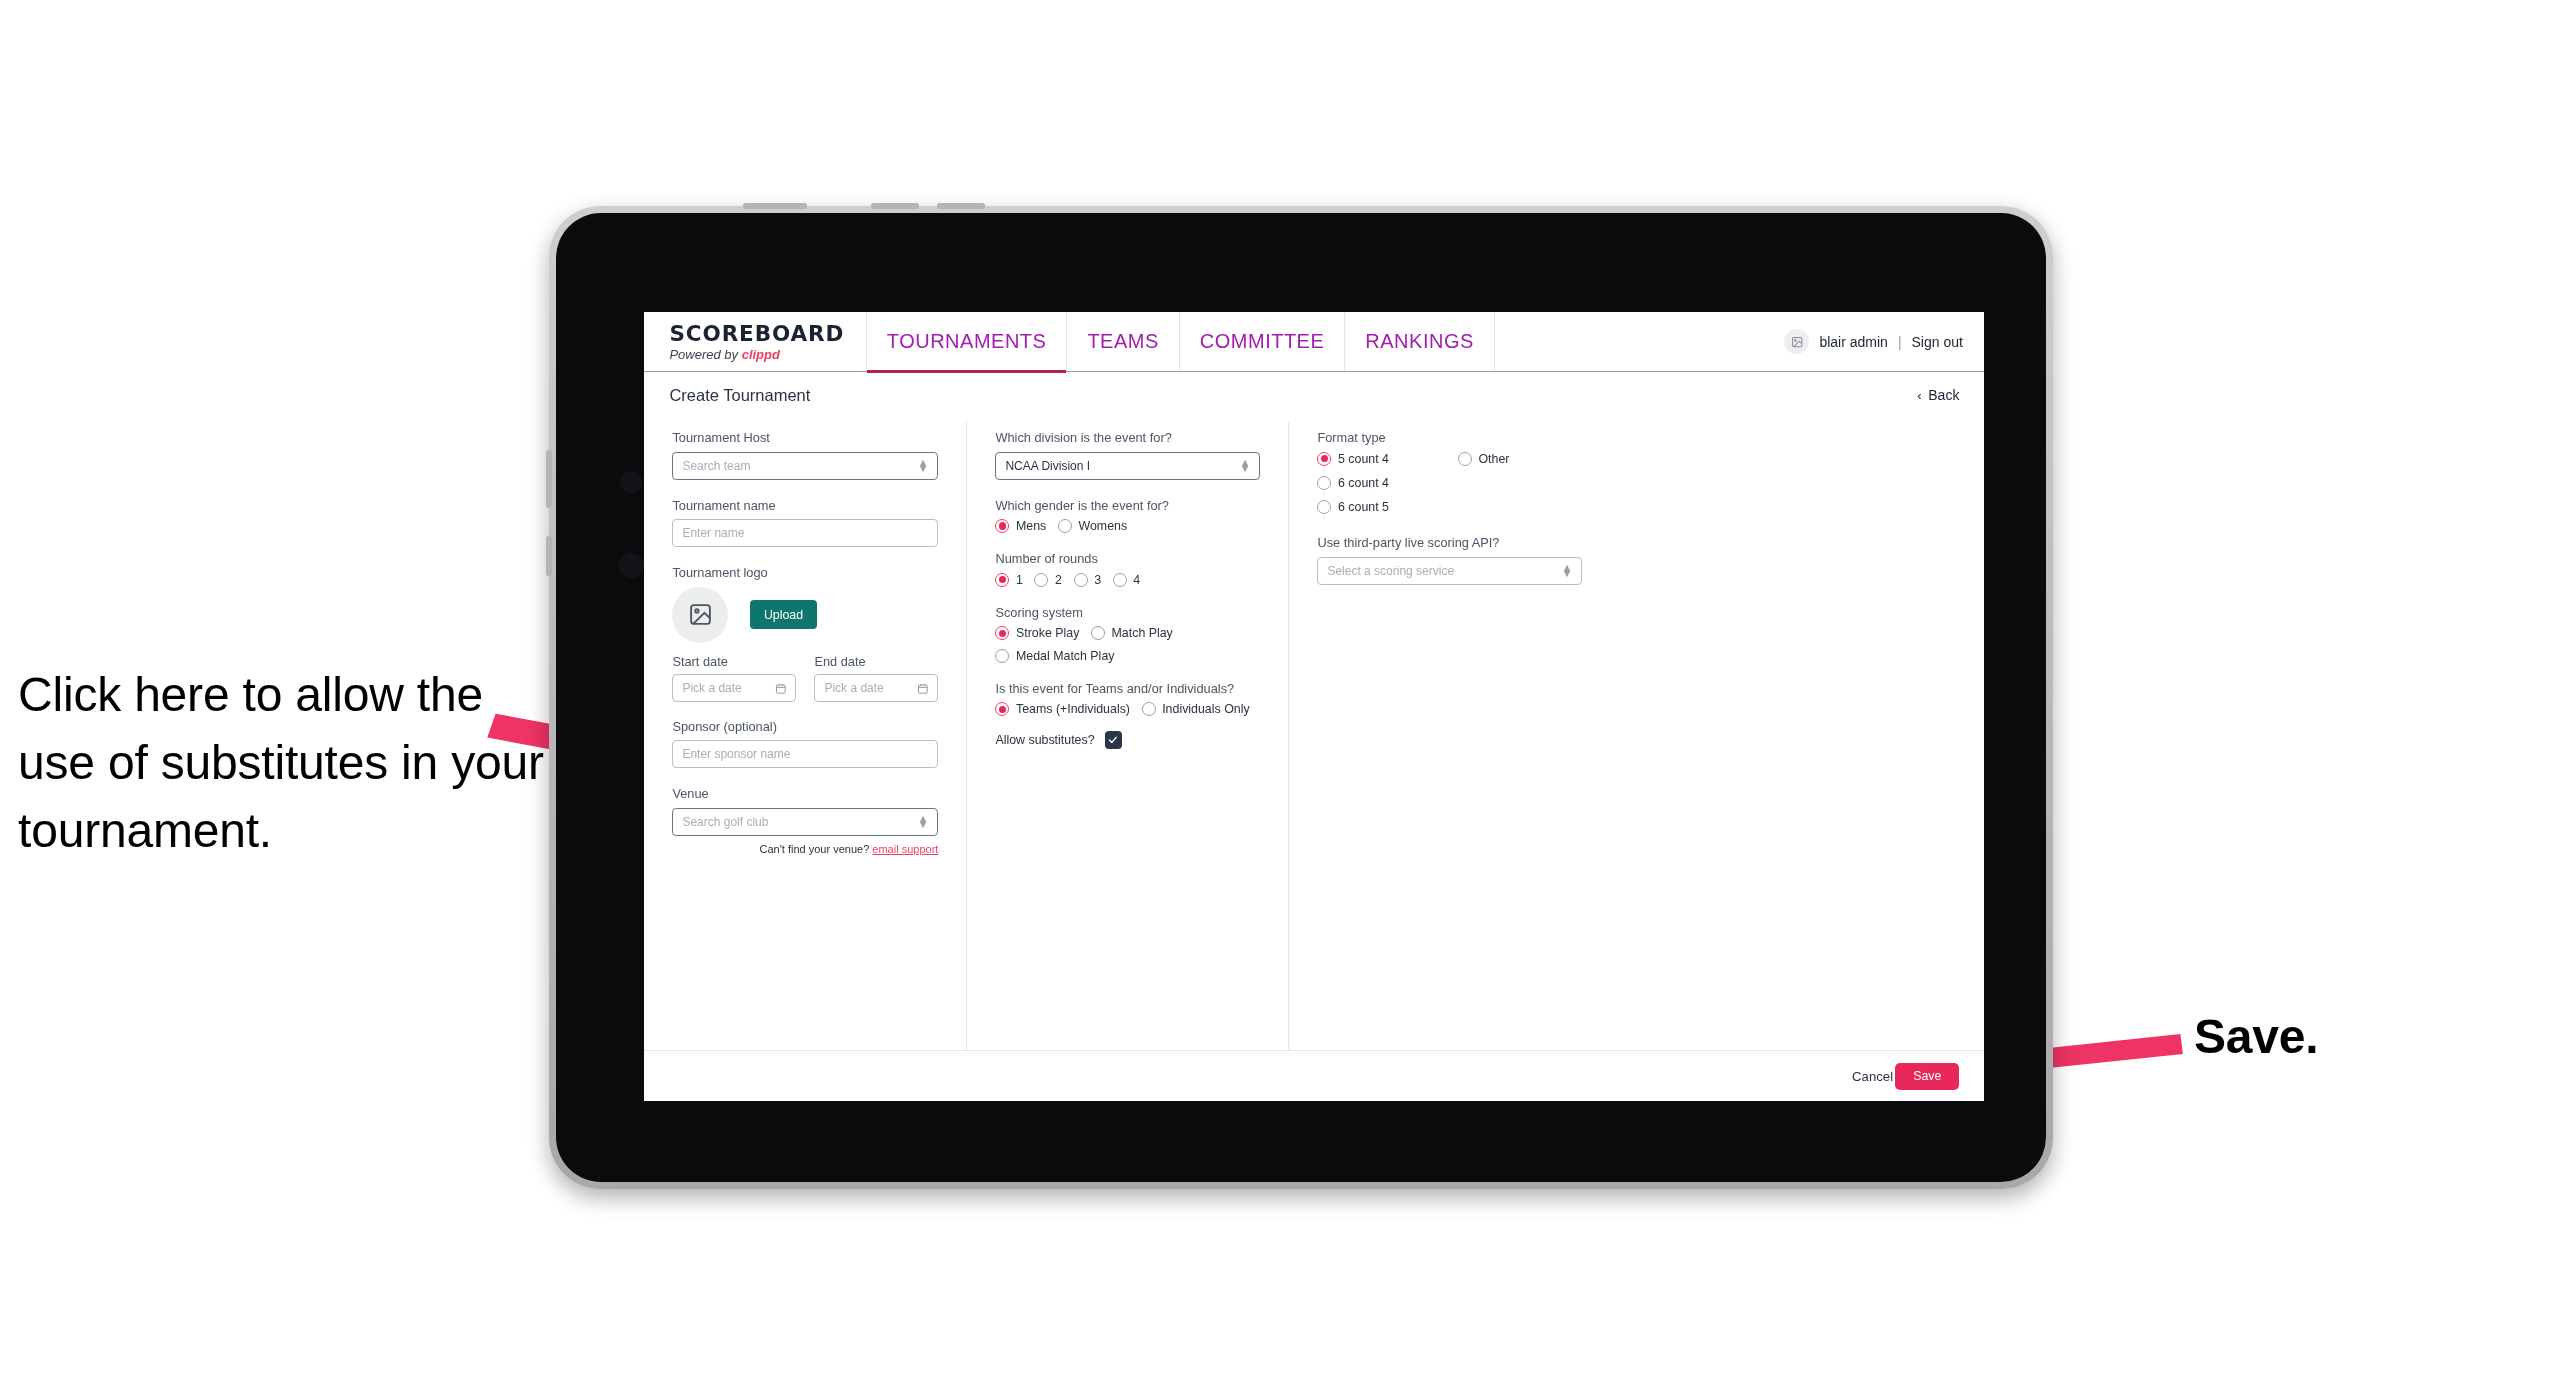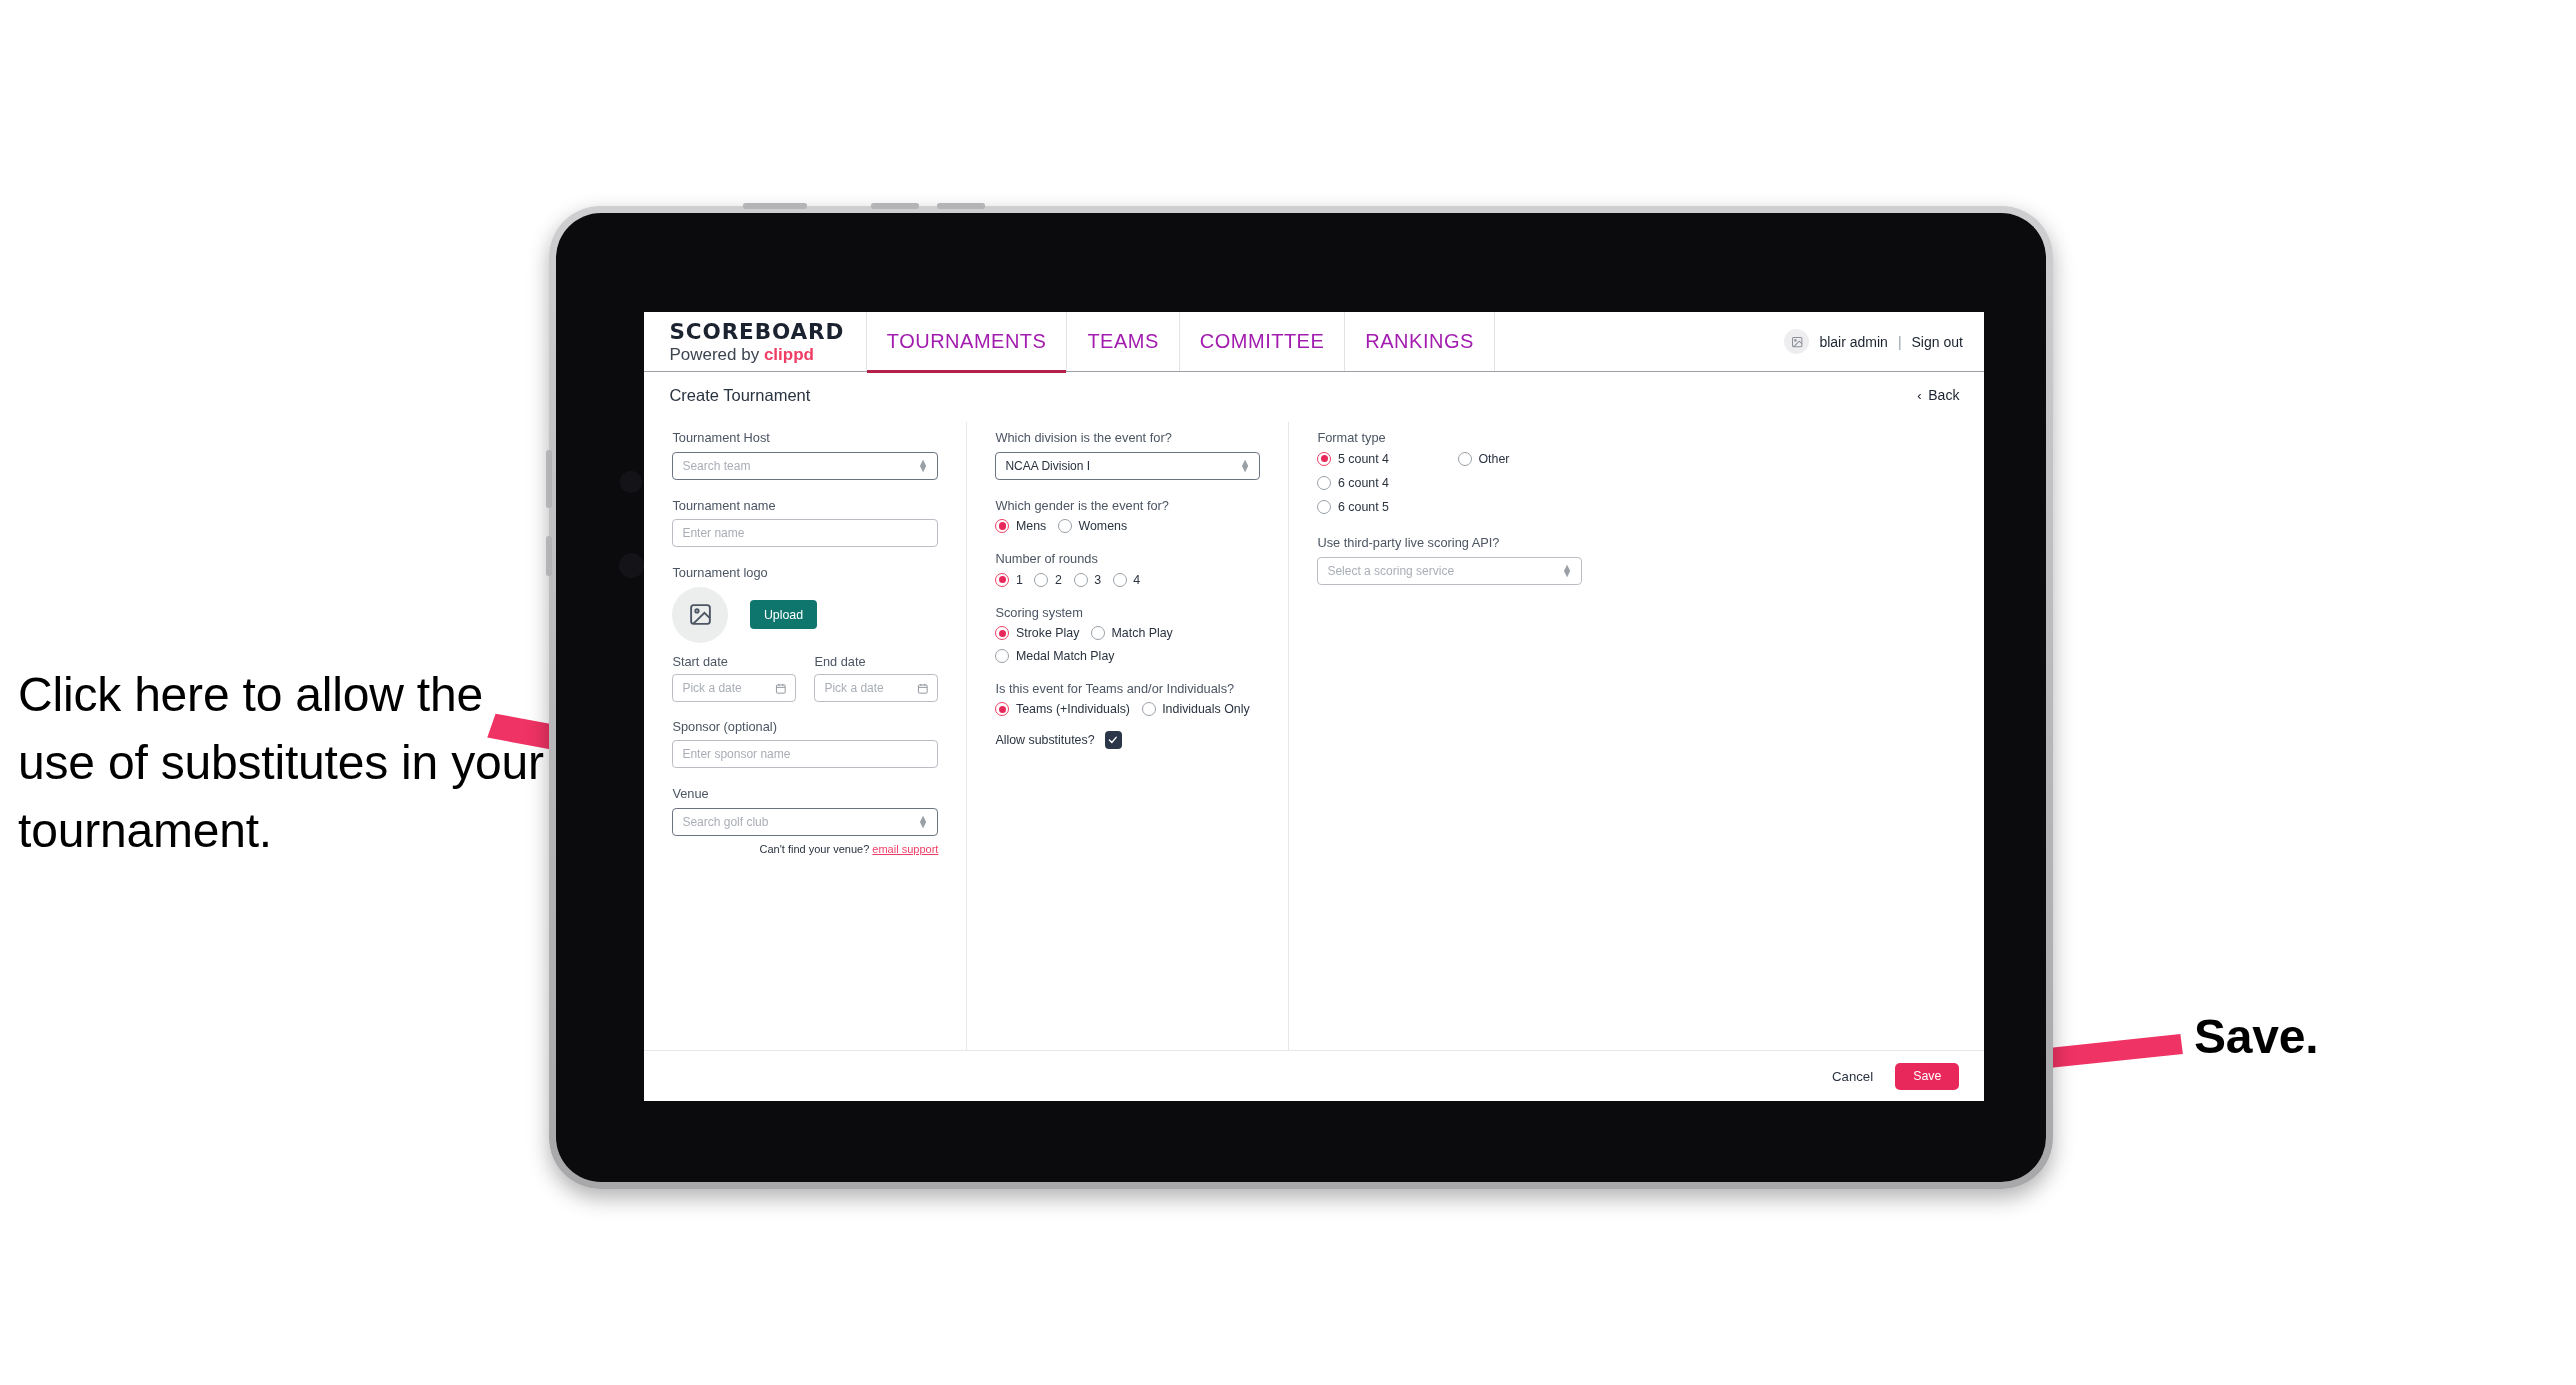--- a/index.html
+++ b/index.html
@@ -44,21 +44,21 @@
     background:#ffffff;display:flex;flex-direction:column;
   }
 
   
   #navbar{height:59px;display:flex;align-items:stretch;background:#fff;
           border-bottom:1.7px solid #9aa0a6;position:relative;}
   #brand{display:flex;flex-direction:column;justify-content:center;
          padding:0 21.5px 0 25px;border-right:0.8px solid #e3e3e6;}
   #brand-title{font-family:"DejaVu Sans", sans-serif;font-weight:700;font-size:21.5px;
                letter-spacing:0.9px;color:#1b2330;line-height:1;}
-  #brand-sub{font-size:17px;color:#3c4450;margin-top:4.1px;line-height:1;}
+  #brand-sub{font-size:13px;color:#3c4450;margin-top:4.1px;line-height:1;font-style:italic;}
   #brand-sub .clippd{color:#ef3e64;font-weight:700;}
   .navtab{display:flex;align-items:center;padding:0 20px;font-size:20px;
           letter-spacing:0.5px;color:#a21caf;border-right:0.8px solid #e3e3e6;
           position:relative;white-space:nowrap;}
   .navtab.active::after{content:"";position:absolute;left:0;right:0;bottom:-1.7px;
           height:3.3px;background:#b5204a;}
   #nav-right{margin-left:auto;display:flex;align-items:center;padding-right:21.5px;gap:10px;}
   #avatar{width:25px;height:25px;border-radius:50%;background:#eeeef1;
           display:flex;align-items:center;justify-content:center;color:#8b8f96;}
   #user-name{font-size:14px;color:#1b2330;}
@@ -120,21 +120,21 @@
   #format-stack{width:124px;display:flex;flex-direction:column;gap:10px;}
   #format-other{padding-left:16.5px;}
 
   #subs-row{display:flex;align-items:center;gap:10px;margin-top:15px;}
   #subs-label{font-size:12.4px;color:#2a3340;}
   #subs-box{width:17.3px;height:17.3px;border-radius:4.1px;background:#2b3648;
             display:flex;align-items:center;justify-content:center;}
 
   
   #footer{height:50px;border-top:0.8px solid #e6e6e9;background:#fff;
-          display:flex;align-items:center;justify-content:flex-end;padding-right:25px;gap:22px;}
+          display:flex;align-items:center;justify-content:flex-end;padding-right:25px;gap:2px;}
   #cancel-btn{font-size:13.2px;color:#2a3340;}
   #save-btn{background:#e8285b;color:#fff;font-size:12.4px;border-radius:5px;padding:6.6px 18px;}
 </style>
 </head>
 <body>
 
 <svg class="arrow-svg" viewBox="0 0 3119 1678">
 
   <g>
     <path d="M 600 864 L 1253 985 L 1243 1014 L 590 893 Z" fill="#ef3364"></path>

